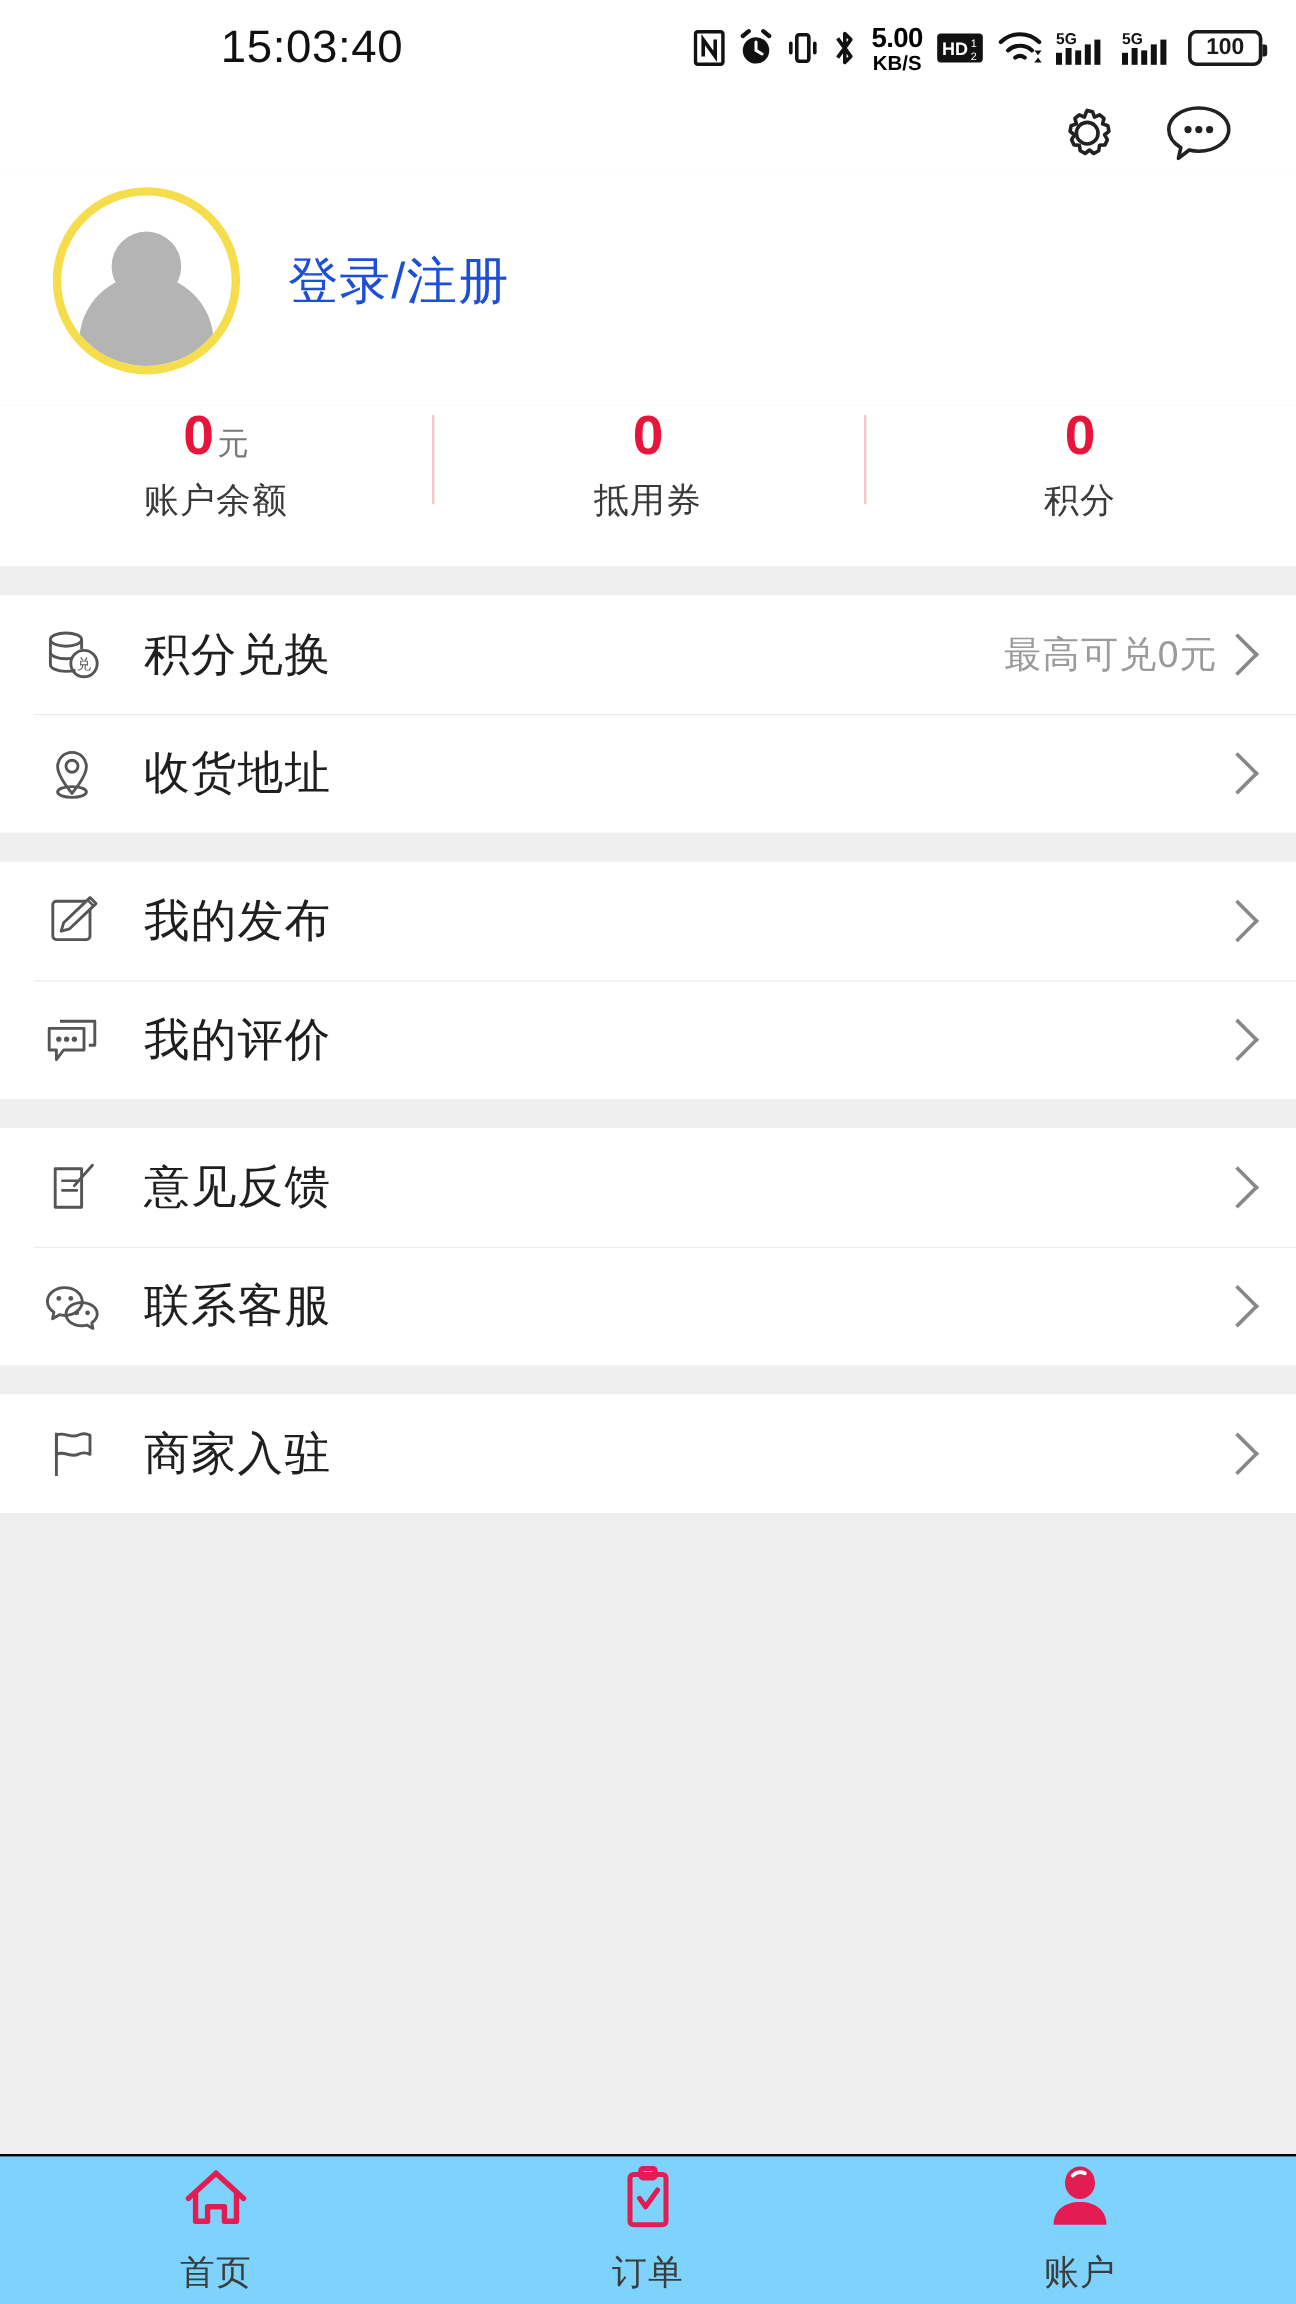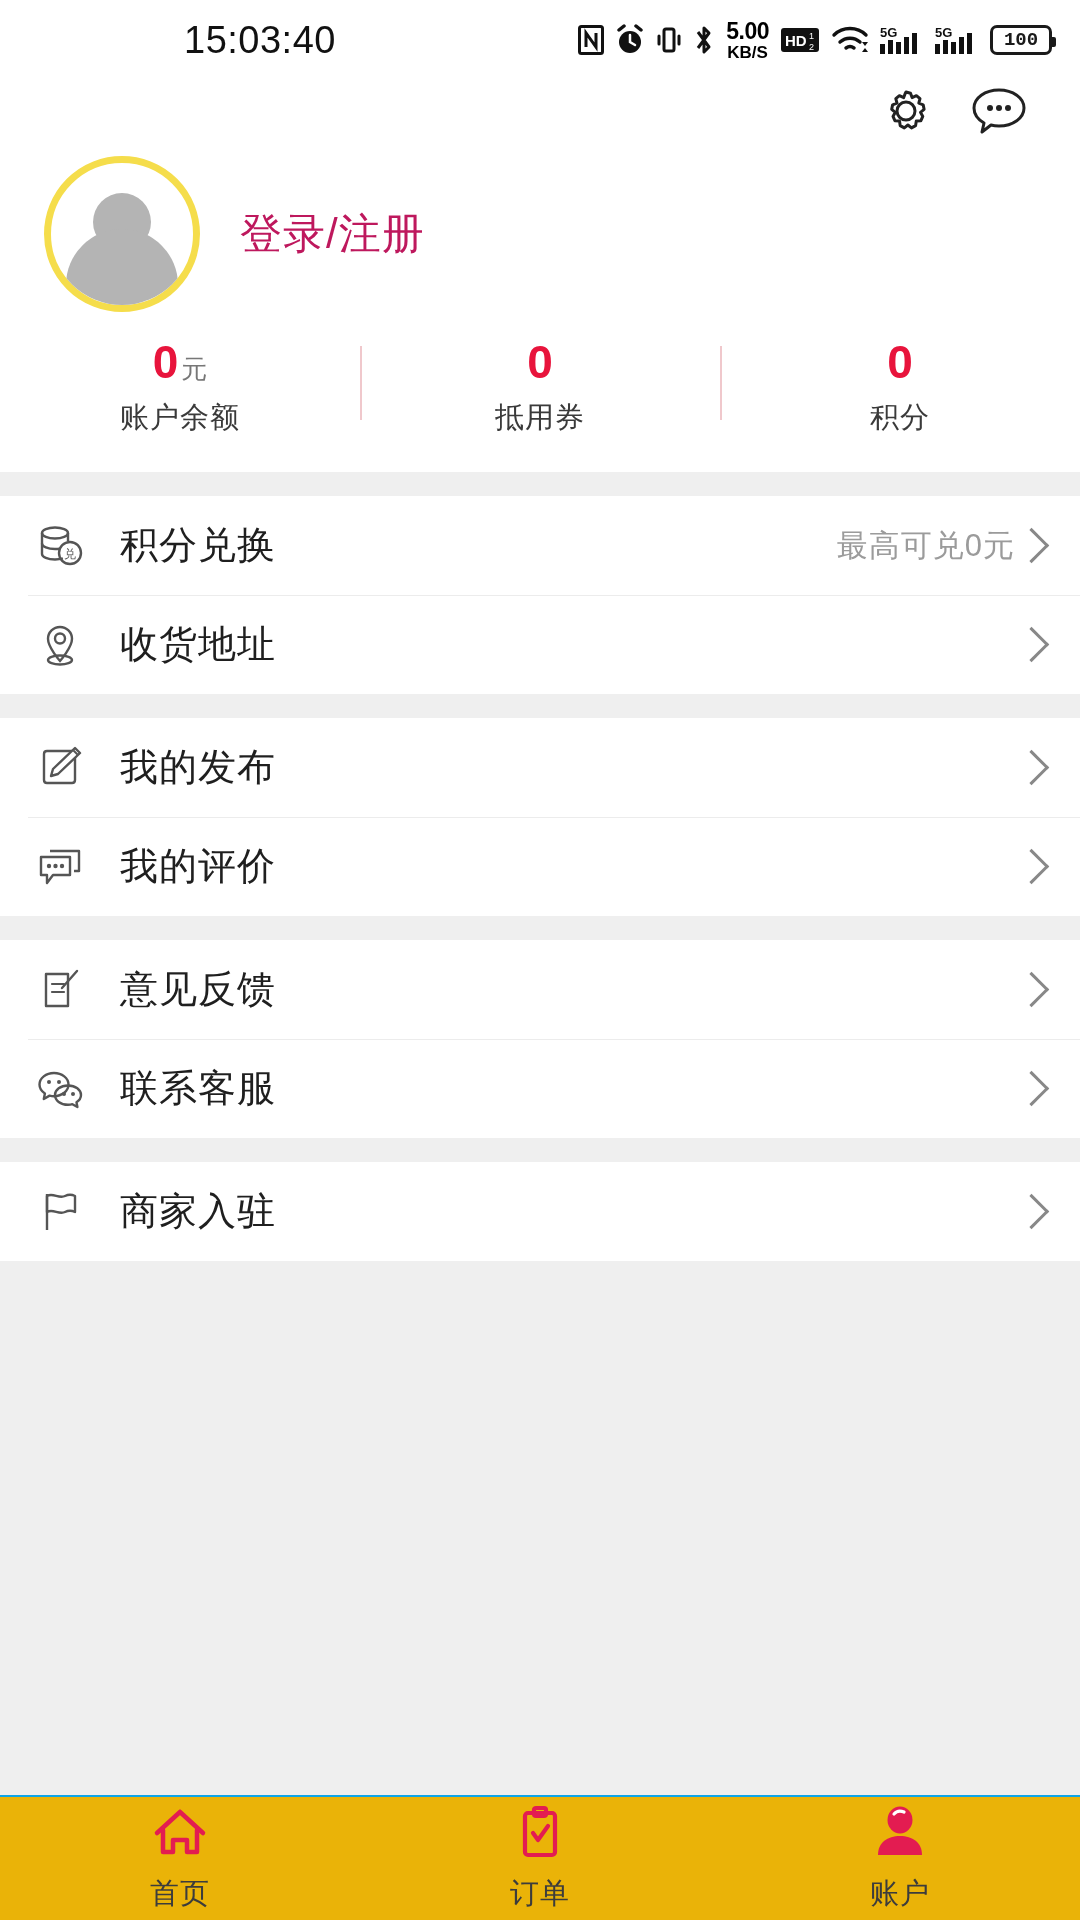--- a/index.html
+++ b/index.html
@@ -66,21 +66,21 @@
     box-sizing: border-box;
   }
   .battery::after {
     content: "";
     position: absolute;
     right: -7px; top: 9px;
     width: 4px; height: 10px;
     background: #1a1a1a;
     border-radius: 0 2px 2px 0;
   }
-  .battery span { font-size: 19px; font-weight: bold; color: #1a1a1a; font-family: Liberation Mono, monospace; }
+  .battery span { font-size: 19px; font-weight: bold; color: #1a1a1a; }
 
   
   .header-actions {
     background: #fff;
     height: 66px;
     display: flex;
     justify-content: flex-end;
     align-items: center;
     gap: 36px;
     padding-right: 52px;
@@ -117,21 +117,21 @@
   .avatar-body {
     position: absolute;
     width: 112px; height: 82px;
     border-radius: 56px 56px 0 0;
     background: #b4b4b4;
     left: 50%; bottom: -6px;
     transform: translateX(-50%);
   }
   .login-text {
     font-size: 42px;
-    color: #be185d;
+    color: #1d4ed8;
     margin-left: 40px;
     letter-spacing: 1px;
   }
 
   
   .stats {
     background: #fff;
     display: flex;
     align-items: stretch;
     padding-bottom: 34px;
@@ -233,22 +233,22 @@
   }
 
   .filler {
     flex: 1 1 auto;
     background: #efefef;
   }
 
   
   .tabbar {
     height: 123px;
-    background: #eab308;
-    border-top: 2px solid #0ea5e9;
+    background: #7dd3fc;
+    border-top: 2px solid #000000;
     display: flex;
     align-items: center;
     flex: 0 0 auto;
   }
   .tab {
     flex: 1 1 0;
     display: flex;
     flex-direction: column;
     align-items: center;
     justify-content: center;

